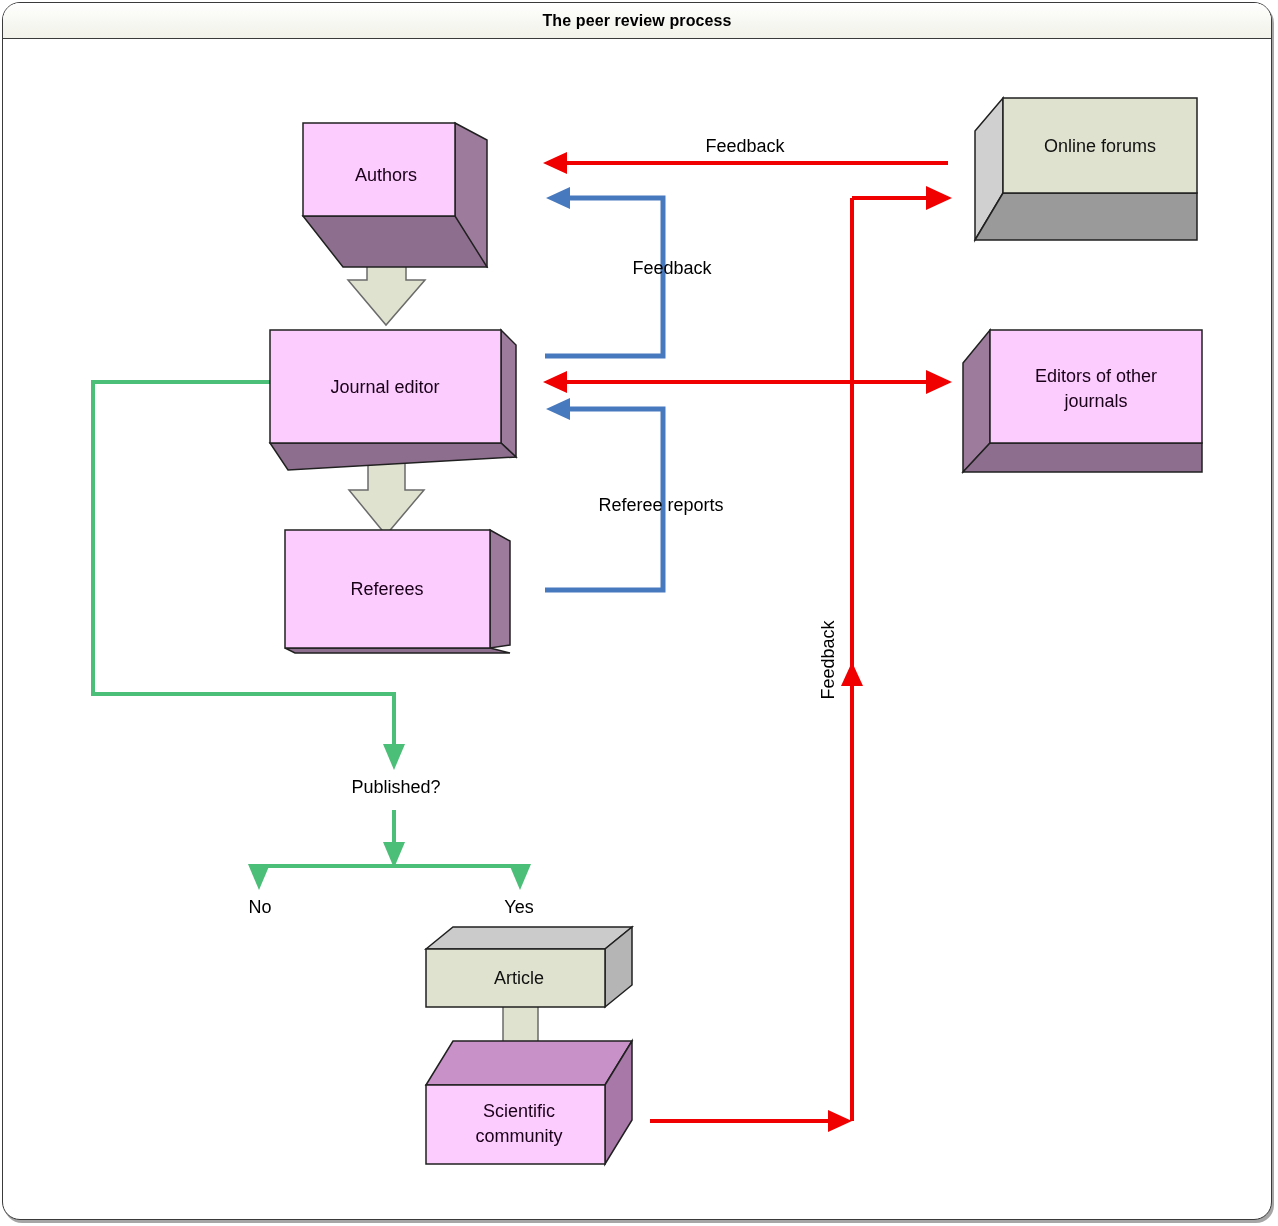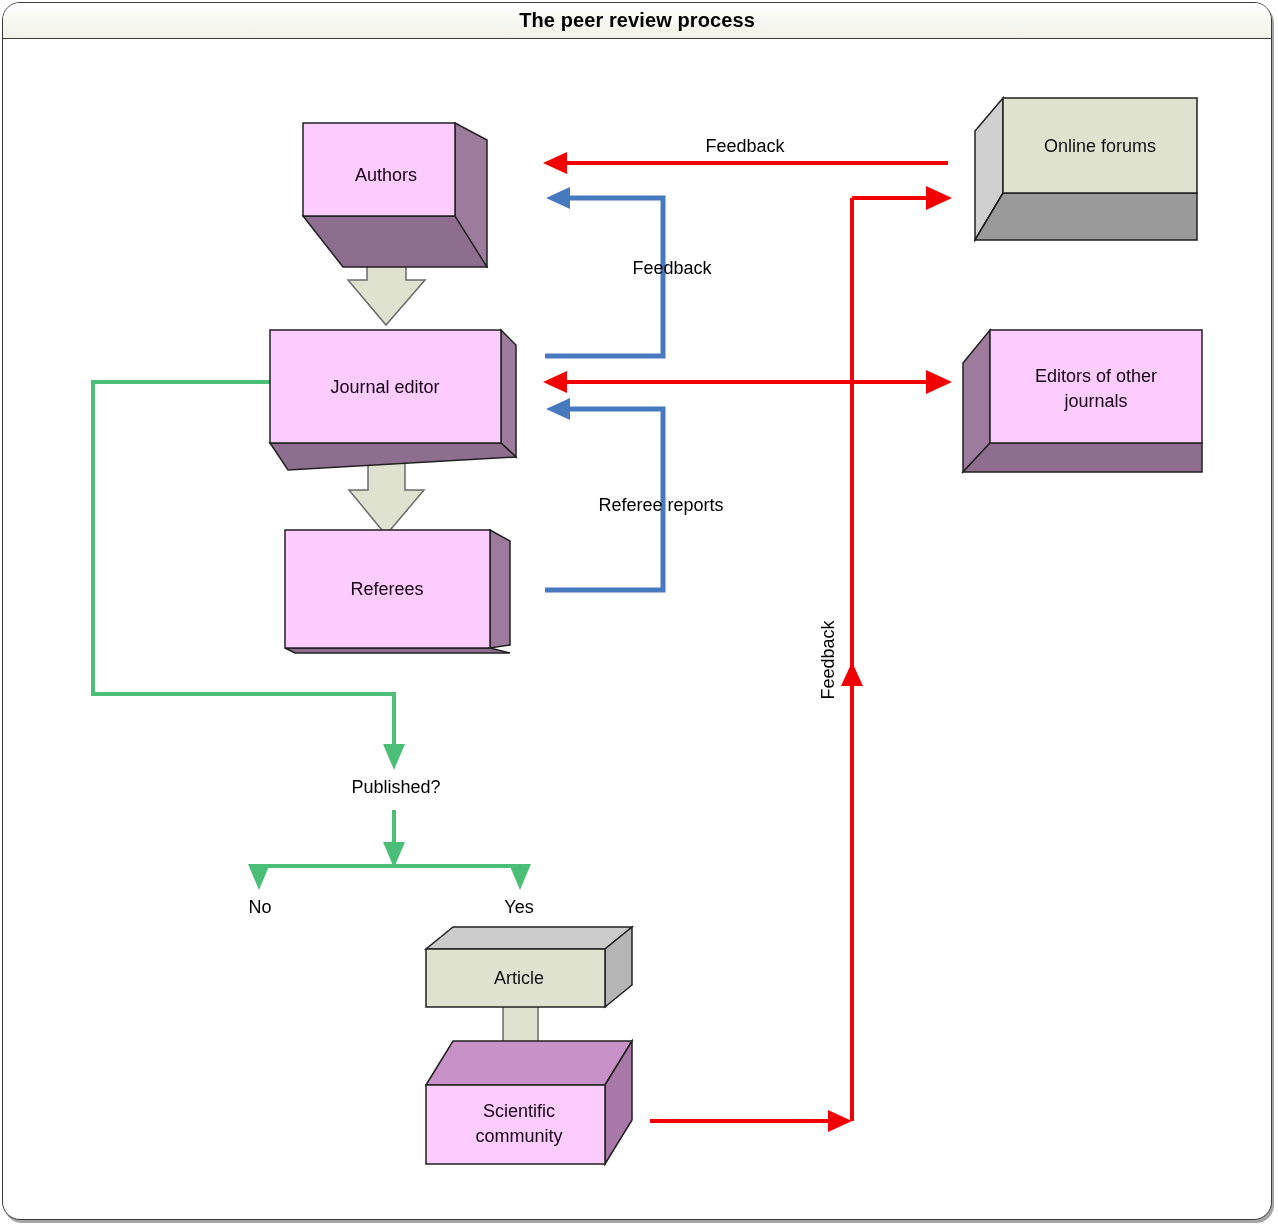--- a/index.html
+++ b/index.html
@@ -37,21 +37,21 @@
     border-top-left-radius: 17px;
     border-top-right-radius: 17px;
     border-bottom: 1px solid #3a3a3a;
     box-sizing: border-box;
     background: linear-gradient(to bottom, #ffffff 0%, #f7f7f2 55%, #f2f2ea 100%);
     display: flex;
     align-items: center;
     justify-content: center;
   }
   .title-text {
-    font-size: 20px;
+    font-size: 16px;
     font-weight: bold;
     color: #000000;
     letter-spacing: 0.1px;
   }
   .canvas {
     position: absolute;
     left: 0;
     top: 0;
     width: 1278px;
     height: 1226px;

